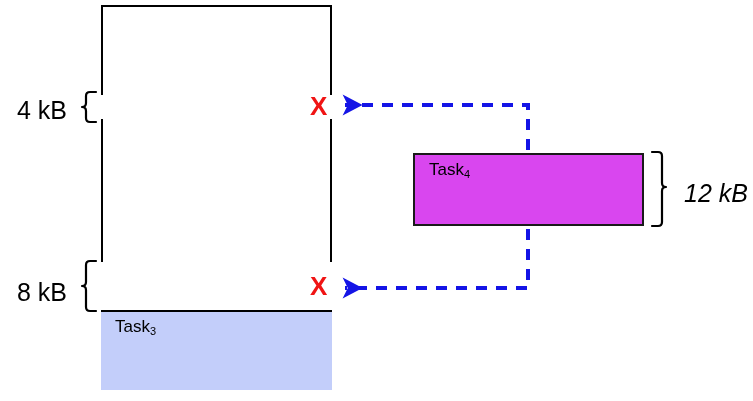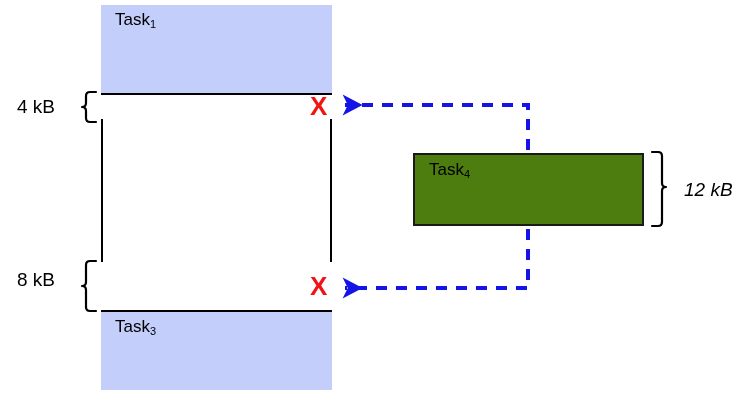--- a/index.html
+++ b/index.html
@@ -63,33 +63,33 @@
     position: absolute;
     color: #f01414;
     font-size: 26px;
     font-weight: bold;
     font-family: "Liberation Sans", sans-serif;
     line-height: 1;
     user-select: none;
   }
   .size-label {
     position: absolute;
-    font-size: 19px;
+    font-size: 25px;
     color: #000000;
     white-space: nowrap;
   }
 
   
   .task-box {
     position: absolute;
     left: 413px;
     top: 153px;
     width: 231px;
     height: 73px;
-    background: #4d7c0f;
+    background: #d946ef;
     border: 2px solid #1a1a1a;
     box-sizing: border-box;
   }
 
   
   #overlay {
     position: absolute;
     left: 0;
     top: 0;
     width: 753px;
@@ -97,38 +97,35 @@
     pointer-events: none;
   }
 </style>
 </head>
 <body>
 
 <div id="canvas">
 
   <div class="mem-frame"></div>
 
-  <div class="mem-block first" style="top:5px; height:90px;">
-    <span class="mem-label"><span>Task</span><sub>1</sub></span>
-  </div>
 
   <div style="position:absolute;left:101px;top:95px;width:231px;height:24px;background:#ffffff;"></div>
 
 
   <div style="position:absolute;left:101px;top:262px;width:231px;height:48px;background:#ffffff;"></div>
 
   <div class="mem-block last" style="top:310px; height:80px;">
     <span class="mem-label"><span>Task</span><sub>3</sub></span>
   </div>
 
   <div class="x-mark" style="left:310px; top:93px;">X</div>
   <div class="x-mark" style="left:310px; top:273px;">X</div>
 
   <div class="size-label" style="left:17px; top:96px;">4 kB</div>
-  <div class="size-label" style="left:17px; top:269px;">8 kB</div>
+  <div class="size-label" style="left:17px; top:278px;">8 kB</div>
   <div class="size-label" style="left:684px; top:179px;font-style:italic;">12 kB</div>
 
   <div class="task-box">
     <span class="mem-label"><span>Task</span><sub>4</sub></span>
   </div>
 
   <svg id="overlay" viewBox="0 0 753 401">
 
     <g>
       <path d="M 96,92 L 90,92 Q 86,92 86,96 L 86,103 Q 86,107 82,107

